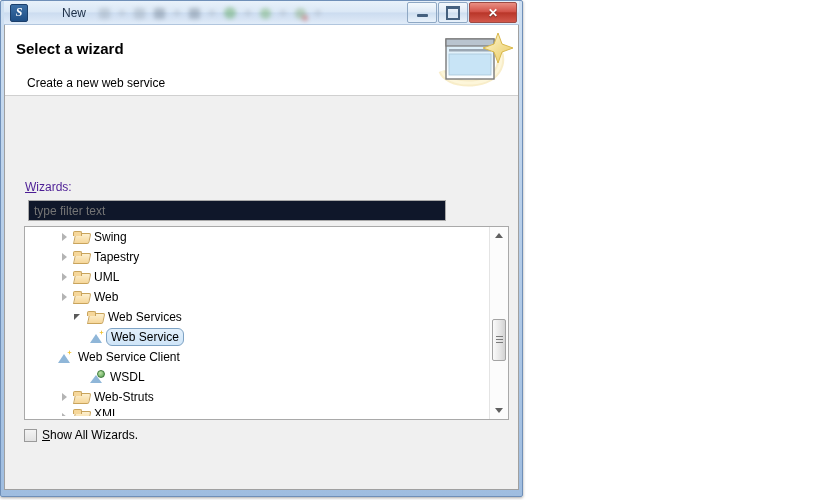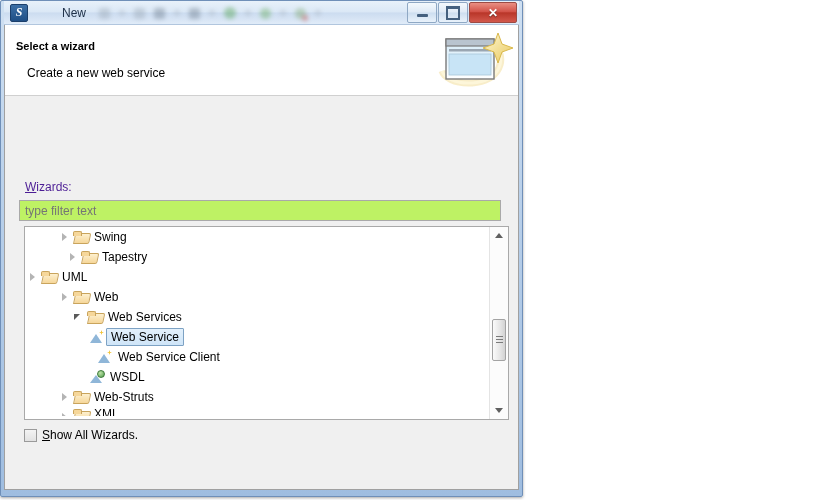--- a/index.html
+++ b/index.html
@@ -138,27 +138,27 @@
   #banner {
     background: #ffffff;
     border-bottom: 1px solid #d0d0d0;
     height: 71px;
     position: relative;
     box-sizing: border-box;
   }
   #banner-title {
     position: absolute;
     left: 11px; top: 15px;
-    font-size: 11px;
+    font-size: 15px;
     font-weight: bold;
     color: #000000;
   }
   #banner-sub {
     position: absolute;
-    left: 22px; top: 41px;
+    left: 22px; top: 51px;
     font-size: 12px;
     color: #000000;
   }
   #banner-icon {
     position: absolute;
     right: 4px; top: 4px;
     width: 78px; height: 62px;
   }
 
   
@@ -167,24 +167,24 @@
   .field-label {
     position: absolute;
     left: 20px; top: 84px;
     font-size: 12px;
     color: #4c1d95;
   }
   .mnem { text-decoration: underline; }
 
   #filter-input {
     position: absolute;
-    left: 14px; top: 104px;
-    width: 482px; height: 21px;
-    box-sizing: border-box;
-    background: #bef264;
+    left: 23px; top: 104px;
+    width: 418px; height: 21px;
+    box-sizing: border-box;
+    background: #0f172a;
     border: 1px solid #a9a9a9;
     font-family: "Liberation Sans", sans-serif;
     font-size: 12px;
     color: #808080;
     padding: 0 5px;
     outline: none;
   }
 
   
   #tree-frame {
@@ -294,21 +294,21 @@
     position: absolute; right: 0px; top: 1px;
     width: 8px; height: 8px;
     border-radius: 50%;
     background: radial-gradient(circle at 35% 32%, #bfe3a8, #4f9c4a);
     border: 1px solid #3d7a3a;
     box-sizing: border-box;
   }
   .tree-row.selected .label-box {
     background: linear-gradient(to bottom, #e3f0fb, #cfe5f8);
     border: 1px solid #7da2c4;
-    border-radius: 1px;
+    border-radius: 6px;
     padding: 0 4px;
     margin-left: -4px;
     line-height: 16px;
   }
   .label-box { display: inline-block; }
   .clipped { overflow: hidden; height: 9px; align-items: flex-start; }
 
   
   #tree-scroll {
     position: absolute;
@@ -446,27 +446,27 @@
 
       <div id="tree-frame">
         <div id="tree-view">
 
           <div class="tree-row" style="padding-left:32px">
             <div class="twisty collapsed"></div>
             <div class="folder-icon"></div>
             <span class="label-box">Swing</span>
           </div>
 
-          <div class="tree-row" style="padding-left:40px">
+          <div class="tree-row" style="padding-left:32px">
             <div class="twisty collapsed"></div>
             <div class="folder-icon"></div>
             <span class="label-box">Tapestry</span>
           </div>
 
-          <div class="tree-row" style="">
+          <div class="tree-row" style="padding-left:32px">
             <div class="twisty collapsed"></div>
             <div class="folder-icon"></div>
             <span class="label-box">UML</span>
           </div>
 
           <div class="tree-row" style="padding-left:32px">
             <div class="twisty collapsed"></div>
             <div class="folder-icon"></div>
             <span class="label-box">Web</span>
           </div>
@@ -475,21 +475,21 @@
             <div class="twisty expanded"></div>
             <div class="folder-icon"></div>
             <span class="label-box">Web Services</span>
           </div>
 
           <div class="tree-row selected" style="padding-left:64px">
             <div class="wiz-icon"></div>
             <span class="label-box">Web Service</span>
           </div>
 
-          <div class="tree-row" style="padding-left:72px">
+          <div class="tree-row" style="padding-left:32px">
             <div class="wiz-icon"></div>
             <span class="label-box">Web Service Client</span>
           </div>
 
           <div class="tree-row" style="padding-left:64px">
             <div class="wsdl-icon"></div>
             <span class="label-box">WSDL</span>
           </div>
 
           <div class="tree-row" style="padding-left:32px">

